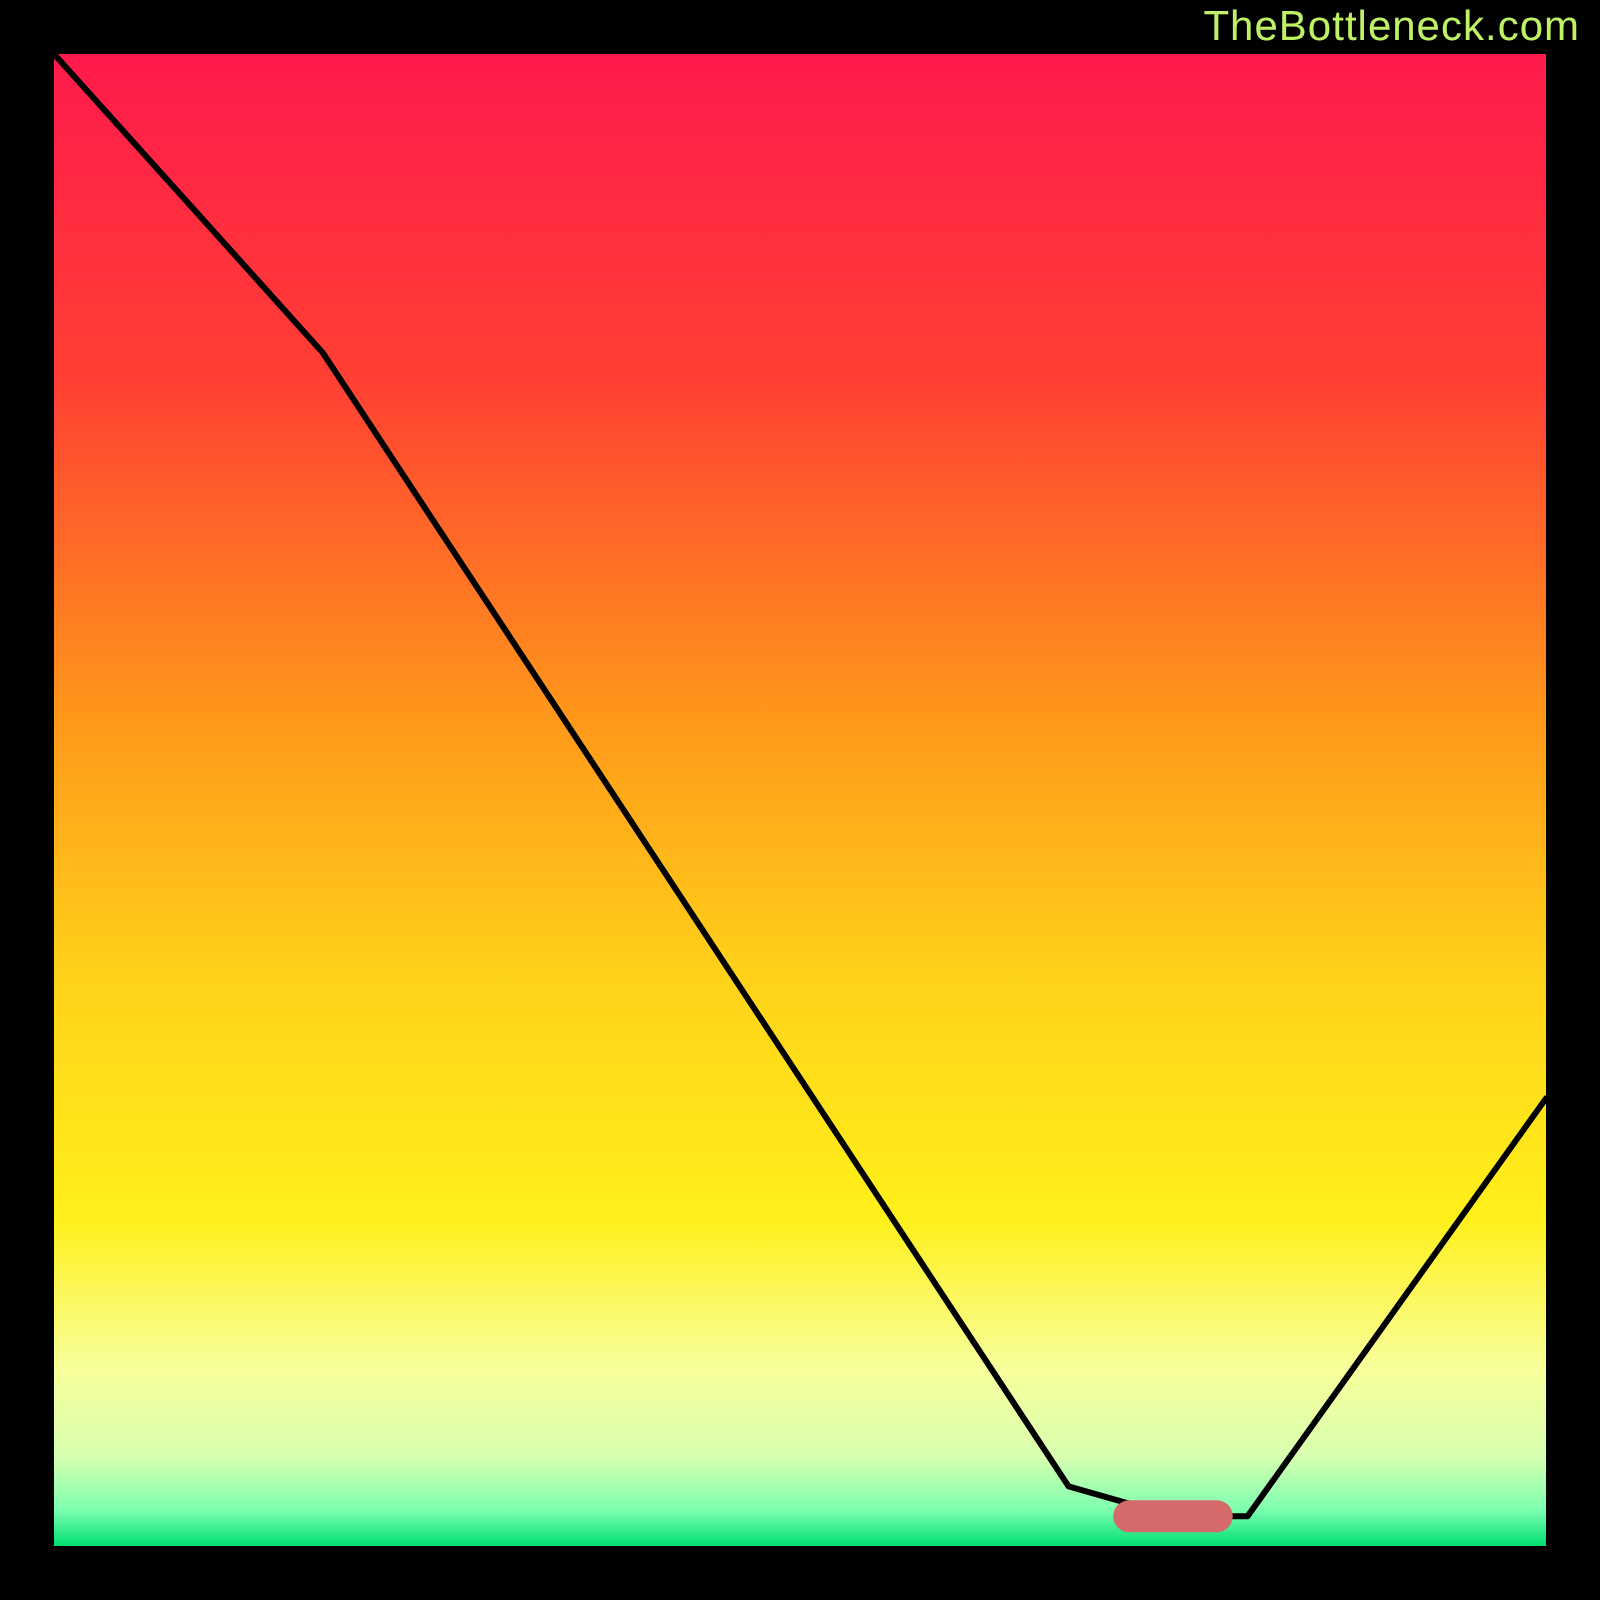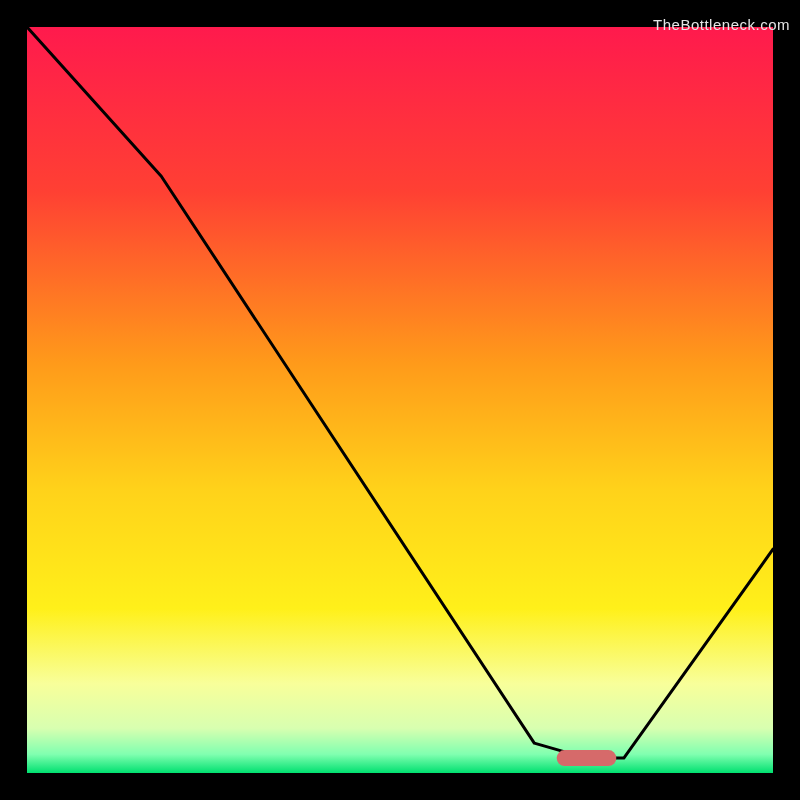--- a/index.html
+++ b/index.html
@@ -12,24 +12,24 @@
     font-family: Arial, Helvetica, sans-serif;
   }
   .outer {
     position: relative;
     width: 800px;
     height: 800px;
     background: #000;
   }
   .watermark {
     position: absolute;
-    top: 16px;
+    top: 2px;
     right: 10px;
-    color: #e5e5e5;
-    font-size: 15px;
+    color: #bef264;
+    font-size: 21px;
     font-weight: 500;
     z-index: 5;
     letter-spacing: 0.5px;
   }
   .plot {
     position: absolute;
     left: 27px;
     top: 27px;
     width: 746px;
     height: 746px;

